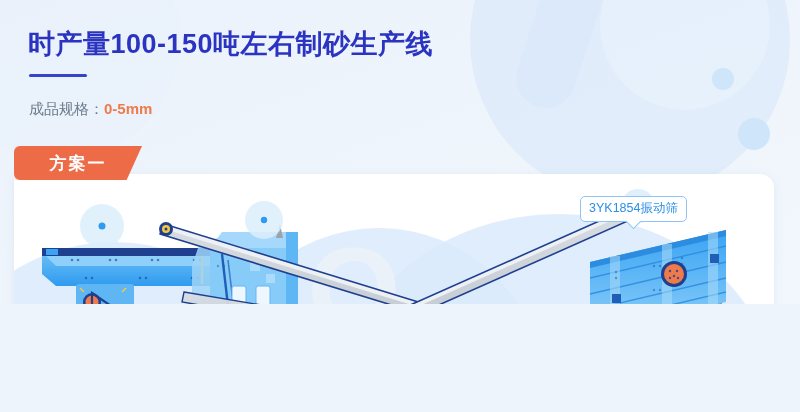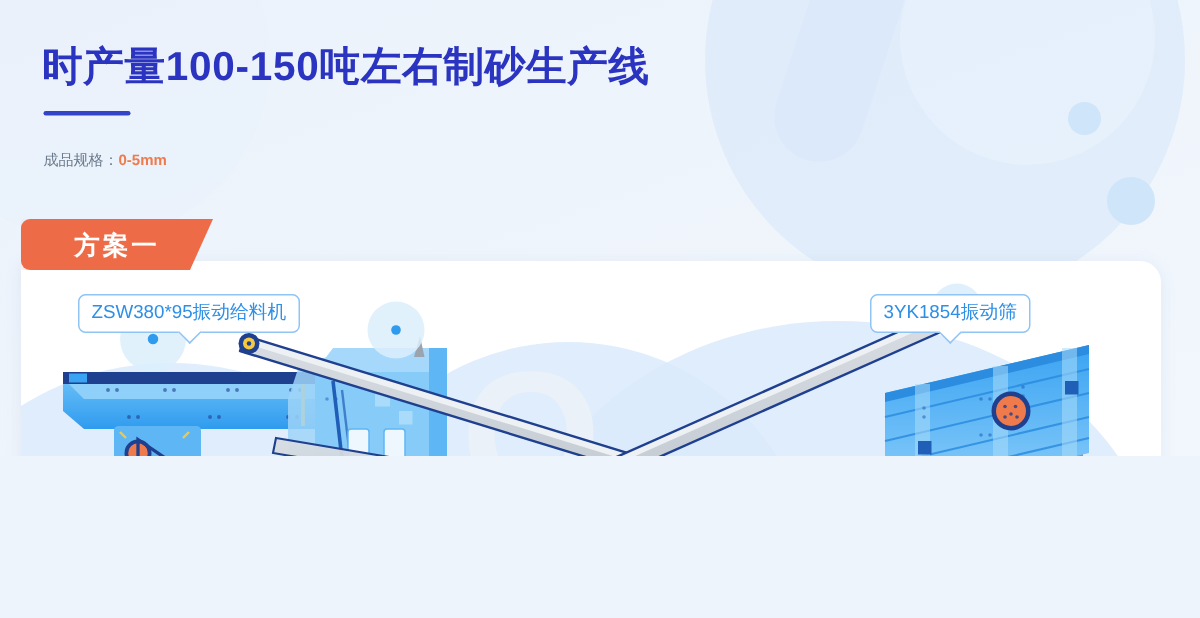--- a/index.html
+++ b/index.html
@@ -21,21 +21,21 @@
       transform:rotate(18deg);opacity:.8;}
   .b6{left:-60px;top:-80px;width:240px;height:240px;background:#e9f1fb;opacity:.7;}
 
   
   .title{
     position:absolute;left:28px;top:26px;
     font-size:27px;font-weight:bold;letter-spacing:.5px;
     color:#2b34c0;white-space:nowrap;
   }
   .rule{position:absolute;left:29px;top:74px;width:58px;height:3px;background:#3344c9;border-radius:2px;}
-  .subtitle{position:absolute;left:29px;top:100px;font-size:10px;color:#6b7b8c;white-space:nowrap;}
+  .subtitle{position:absolute;left:29px;top:100px;font-size:15px;color:#6b7b8c;white-space:nowrap;}
   .subtitle .val{color:#ef7a4b;font-weight:bold;}
 
   
   .badge{
     position:absolute;left:14px;top:146px;height:34px;width:128px;
     background:#ee6b47;color:#fff;font-size:17px;font-weight:bold;
     display:flex;align-items:center;justify-content:center;letter-spacing:2px;
     border-radius:6px 0 4px 6px;
     clip-path:polygon(0 0,100% 0,88% 100%,0 100%);
     box-shadow:0 2px 5px rgba(238,107,71,.28);
@@ -332,23 +332,19 @@
           <circle cx="745" cy="198" r="1.3"></circle>
             <circle cx="738" cy="202" r="1.5"></circle>
           <circle cx="752" cy="186" r="1.2"></circle>
             <circle cx="736" cy="190" r="1.2"></circle>
         </g>
       </g>
 
       <rect x="0" y="206" width="760" height="6" fill="#cdd5dc" opacity=".7"></rect>
     </svg>
 
-    <div class="lbl l1">
-      <span>ZSW380*95振动给料机</span>
-      <span class="tip"></span>
-    </div>
     <div class="lbl l3">
       <span>3YK1854振动筛</span>
       <span class="tip"></span>
     </div>
   </div>
 
 </div>
 
 </body></html>

